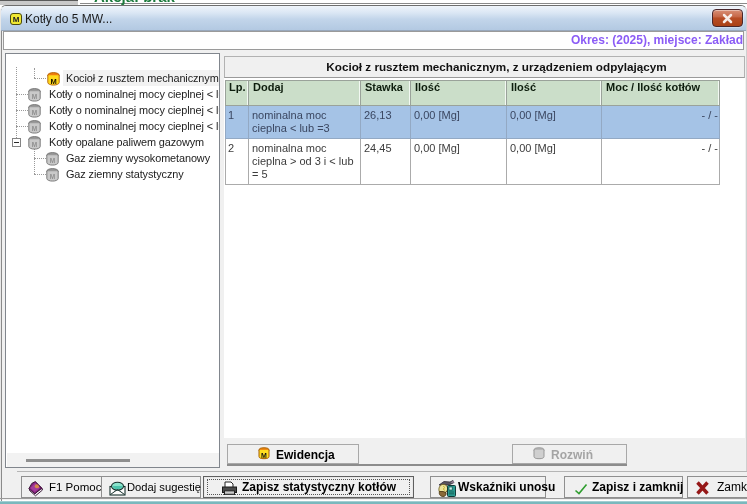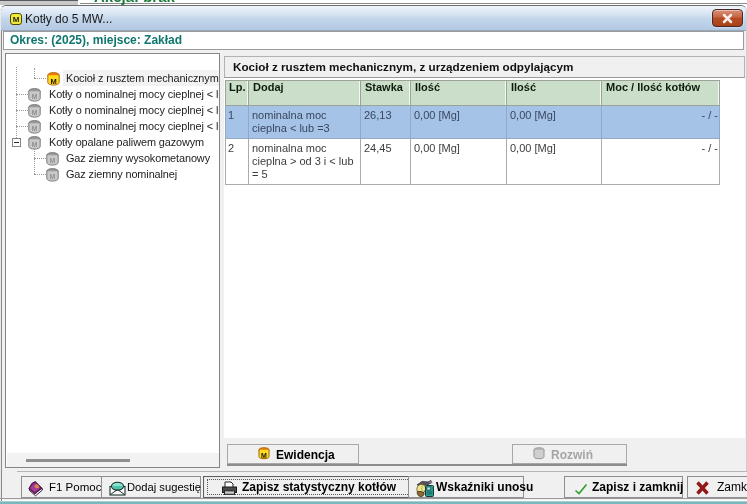--- a/index.html
+++ b/index.html
@@ -21,37 +21,37 @@
   border-bottom:1px solid #98a8bc; }
 #titleicon { left:9px; top:7px; width:12px; height:12px; }
 #titletext { left:24px; top:6px; font-size:12px; color:#1a1a1a; }
 #closebtn { left:711px; top:3px; width:31px; height:18px; border-radius:4px;
   background:linear-gradient(180deg,#d98f76 0%,#c66848 42%,#b84d26 50%,#aa4116 100%);
   border:1px solid #49272c; box-shadow:inset 0 1px 0 rgba(255,255,255,.4), 0 0 0 1px rgba(255,255,255,.3);
   text-align:center; }
 
 
 #okres { left:2px; top:25px; width:741px; height:19px; background:#fff; border:1px solid #9a9a9a;
-  font:bold 12px "Liberation Sans",sans-serif; color:#0f766e; line-height:17px; padding-left:6px; }
+  font:bold 12px "Liberation Sans",sans-serif; color:#8b5cf6; line-height:17px; padding-left:6px;text-align:right; }
 
 
 #tree { left:4px; top:47px; width:215px; height:415px; background:#fff; border:1px solid #81868d; overflow:hidden; }
 .trow { position:absolute; height:16px; font-size:10.9px; color:#1c1c1c; line-height:16px; white-space:nowrap; letter-spacing:-0.1px; }
 .cyl { position:absolute; width:13px; height:14px; top:2px; }
 .exp { position:absolute; width:9px; height:9px; background:#fff; border:1px solid #848484; top:4px; }
 .exp::after { content:""; position:absolute; left:1px; top:3px; width:5px; height:1px; background:#2a2a2a; }
 .dashv { position:absolute; border-left:1px dotted #9a9a9a; width:0; }
 .dashh { position:absolute; border-top:1px dotted #9a9a9a; height:0; }
 #treescroll { position:absolute; left:1px; top:399px; width:212px; height:14px; background:#f2f2f2; }
 #treethumb { position:absolute; left:19px; top:6px; width:104px; height:3px; background:#8f8f8f; }
 
 
 #rightpanel { left:223px; top:50px; width:521px; height:382px; background:#fff; }
 #rhdr { position:absolute; left:0px; top:0px; width:521px; height:22px; background:#f0f0f0;
-  border:1px solid #b2b2b2; border-bottom:1px solid #9a9a9a; font-weight:bold; font-size:11.7px; color:#111; line-height:20px; padding-left:8px; }
+  border:1px solid #b2b2b2; border-bottom:1px solid #9a9a9a; font-weight:bold; font-size:11.7px; color:#111; line-height:20px; padding-left:24px;text-align:center; }
 table#grid { position:absolute; left:1px; top:24px; border-collapse:collapse; table-layout:fixed; width:494px;
   font-size:11px; }
 #grid col.c1{width:23px} #grid col.c2{width:112px} #grid col.c3{width:50px}
 #grid col.c4{width:96px} #grid col.c5{width:95px} #grid col.c6{width:118px}
 #grid th { background:#cbdec9; color:#0d1d0d; font-size:11px; font-weight:bold; text-align:left;
   height:17px; padding:0 0 12px 4px; border:1px solid #9aa29a; box-shadow:inset -1px 0 0 #f2f8f2; white-space:nowrap; overflow:hidden; }
 #grid th:first-child { padding-left:3px; }
 #grid td { border:1px solid #ababab; vertical-align:top; padding:3px 3px 0 3px; color:#3c3c3c; overflow:hidden; }
 #grid tr.sel td { background:#a5c3e6; color:#3a4660; border-color:#93a9c4; }
 #grid td.num { padding-right:3px; }
@@ -178,21 +178,21 @@
       <span style="position:absolute; left:60px;">Gaz ziemny wysokometanowy</span>
     </div>
     <div class="trow" style="left:0; top:112px; width:213px;">
       <span class="cyl" style="left:40px;">
           <svg width="13" height="14">
             <ellipse cx="6.5" cy="3.2" rx="5.7" ry="2.6" fill="#999999" stroke="#717171" stroke-width="0.9"></ellipse>
             <path d="M0.8 3.2 v7.3 a5.7 2.6 0 0 0 11.4 0 v-7.3" fill="#c9c9c9" stroke="#717171" stroke-width="0.9"></path>
             <text x="6.5" y="11" font-size="6.5" font-weight="bold" fill="#8f8f8f" text-anchor="middle">M</text>
           </svg>
         </span>
-      <span style="position:absolute; left:60px;">Gaz ziemny nominalnej</span>
+      <span style="position:absolute; left:60px;">Gaz ziemny statystyczny</span>
     </div>
     <div id="treescroll">
         <div id="treethumb"></div>
       </div>
   </div>
 
   <div id="rightpanel" class="abs">
     <div id="rhdr">Kocioł z rusztem mechanicznym, z urządzeniem odpylającym</div>
     <table id="grid">
       <colgroup>
@@ -274,21 +274,21 @@
     <div class="sbtn bold" id="bwydruk" style="left:186px; width:211px;">
       <div class="focus"></div>
       <svg width="17" height="15" viewBox="0 0 17 15" style="position:absolute; left:17px; top:4px;">
         <path d="M4 6 L4 1 L10 1 L12 3 L12 6" fill="#fff" stroke="#222"></path>
         <rect x="1.5" y="6" width="14" height="5.5" fill="#4a4a4a" stroke="#1a1a1a"></rect>
         <rect x="3.5" y="10" width="10" height="3.5" fill="#fff" stroke="#222"></rect>
         <path d="M4 12 h9 M4 13 h9" stroke="#666" stroke-width="0.7"></path>
       </svg>
       <span class="lbl" style="left:38px;">Zapisz statystyczny kotłów</span>
     </div>
-    <div class="sbtn bold" style="left:391px; width:116px;">
+    <div class="sbtn bold" style="left:413px; width:116px;">
       <svg width="19" height="18" viewBox="0 0 19 18" style="position:absolute; left:6px; top:2px;">
         <path d="M2 6 L7 2.5 L13 3 L16 1.5 L17 3.5 L12 6 Z" fill="#5a5560" stroke="#2e2a34" stroke-width="0.8"></path>
         <path d="M13.5 3.5 L16.5 2 L17 3.5 Z" fill="#c8a0c0"></path>
         <path d="M2.5 13 C1 10 2.5 6 5.5 5.5 C9 5 11 7.5 10.5 10.5 C10.2 12.5 8.5 14 6.5 14 Z" fill="#ede49a" stroke="#6a5a1a" stroke-width="0.9"></path>
         <path d="M6 7 l2 1.5 -2 1.5 2 1.5" stroke="#c8b840" stroke-width="1" fill="none"></path>
         <path d="M2.5 12.5 C1.5 16 4 17.5 6 17.5 C8 17.5 9.5 16 9 13.5 L6 12.5 Z" fill="#8a6a38" stroke="#4e3a14" stroke-width="0.9"></path>
         <rect x="10.5" y="6.5" width="8" height="11" rx="1" fill="#2a9a90" stroke="#103a36" stroke-width="1"></rect>
         <rect x="12" y="8" width="3.2" height="3" fill="#bfeee8" stroke="#103a36" stroke-width="0.6"></rect>
         <path d="M12 13 h5 M12 14.8 h5" stroke="#135a52" stroke-width="0.8"></path>
       </svg>

